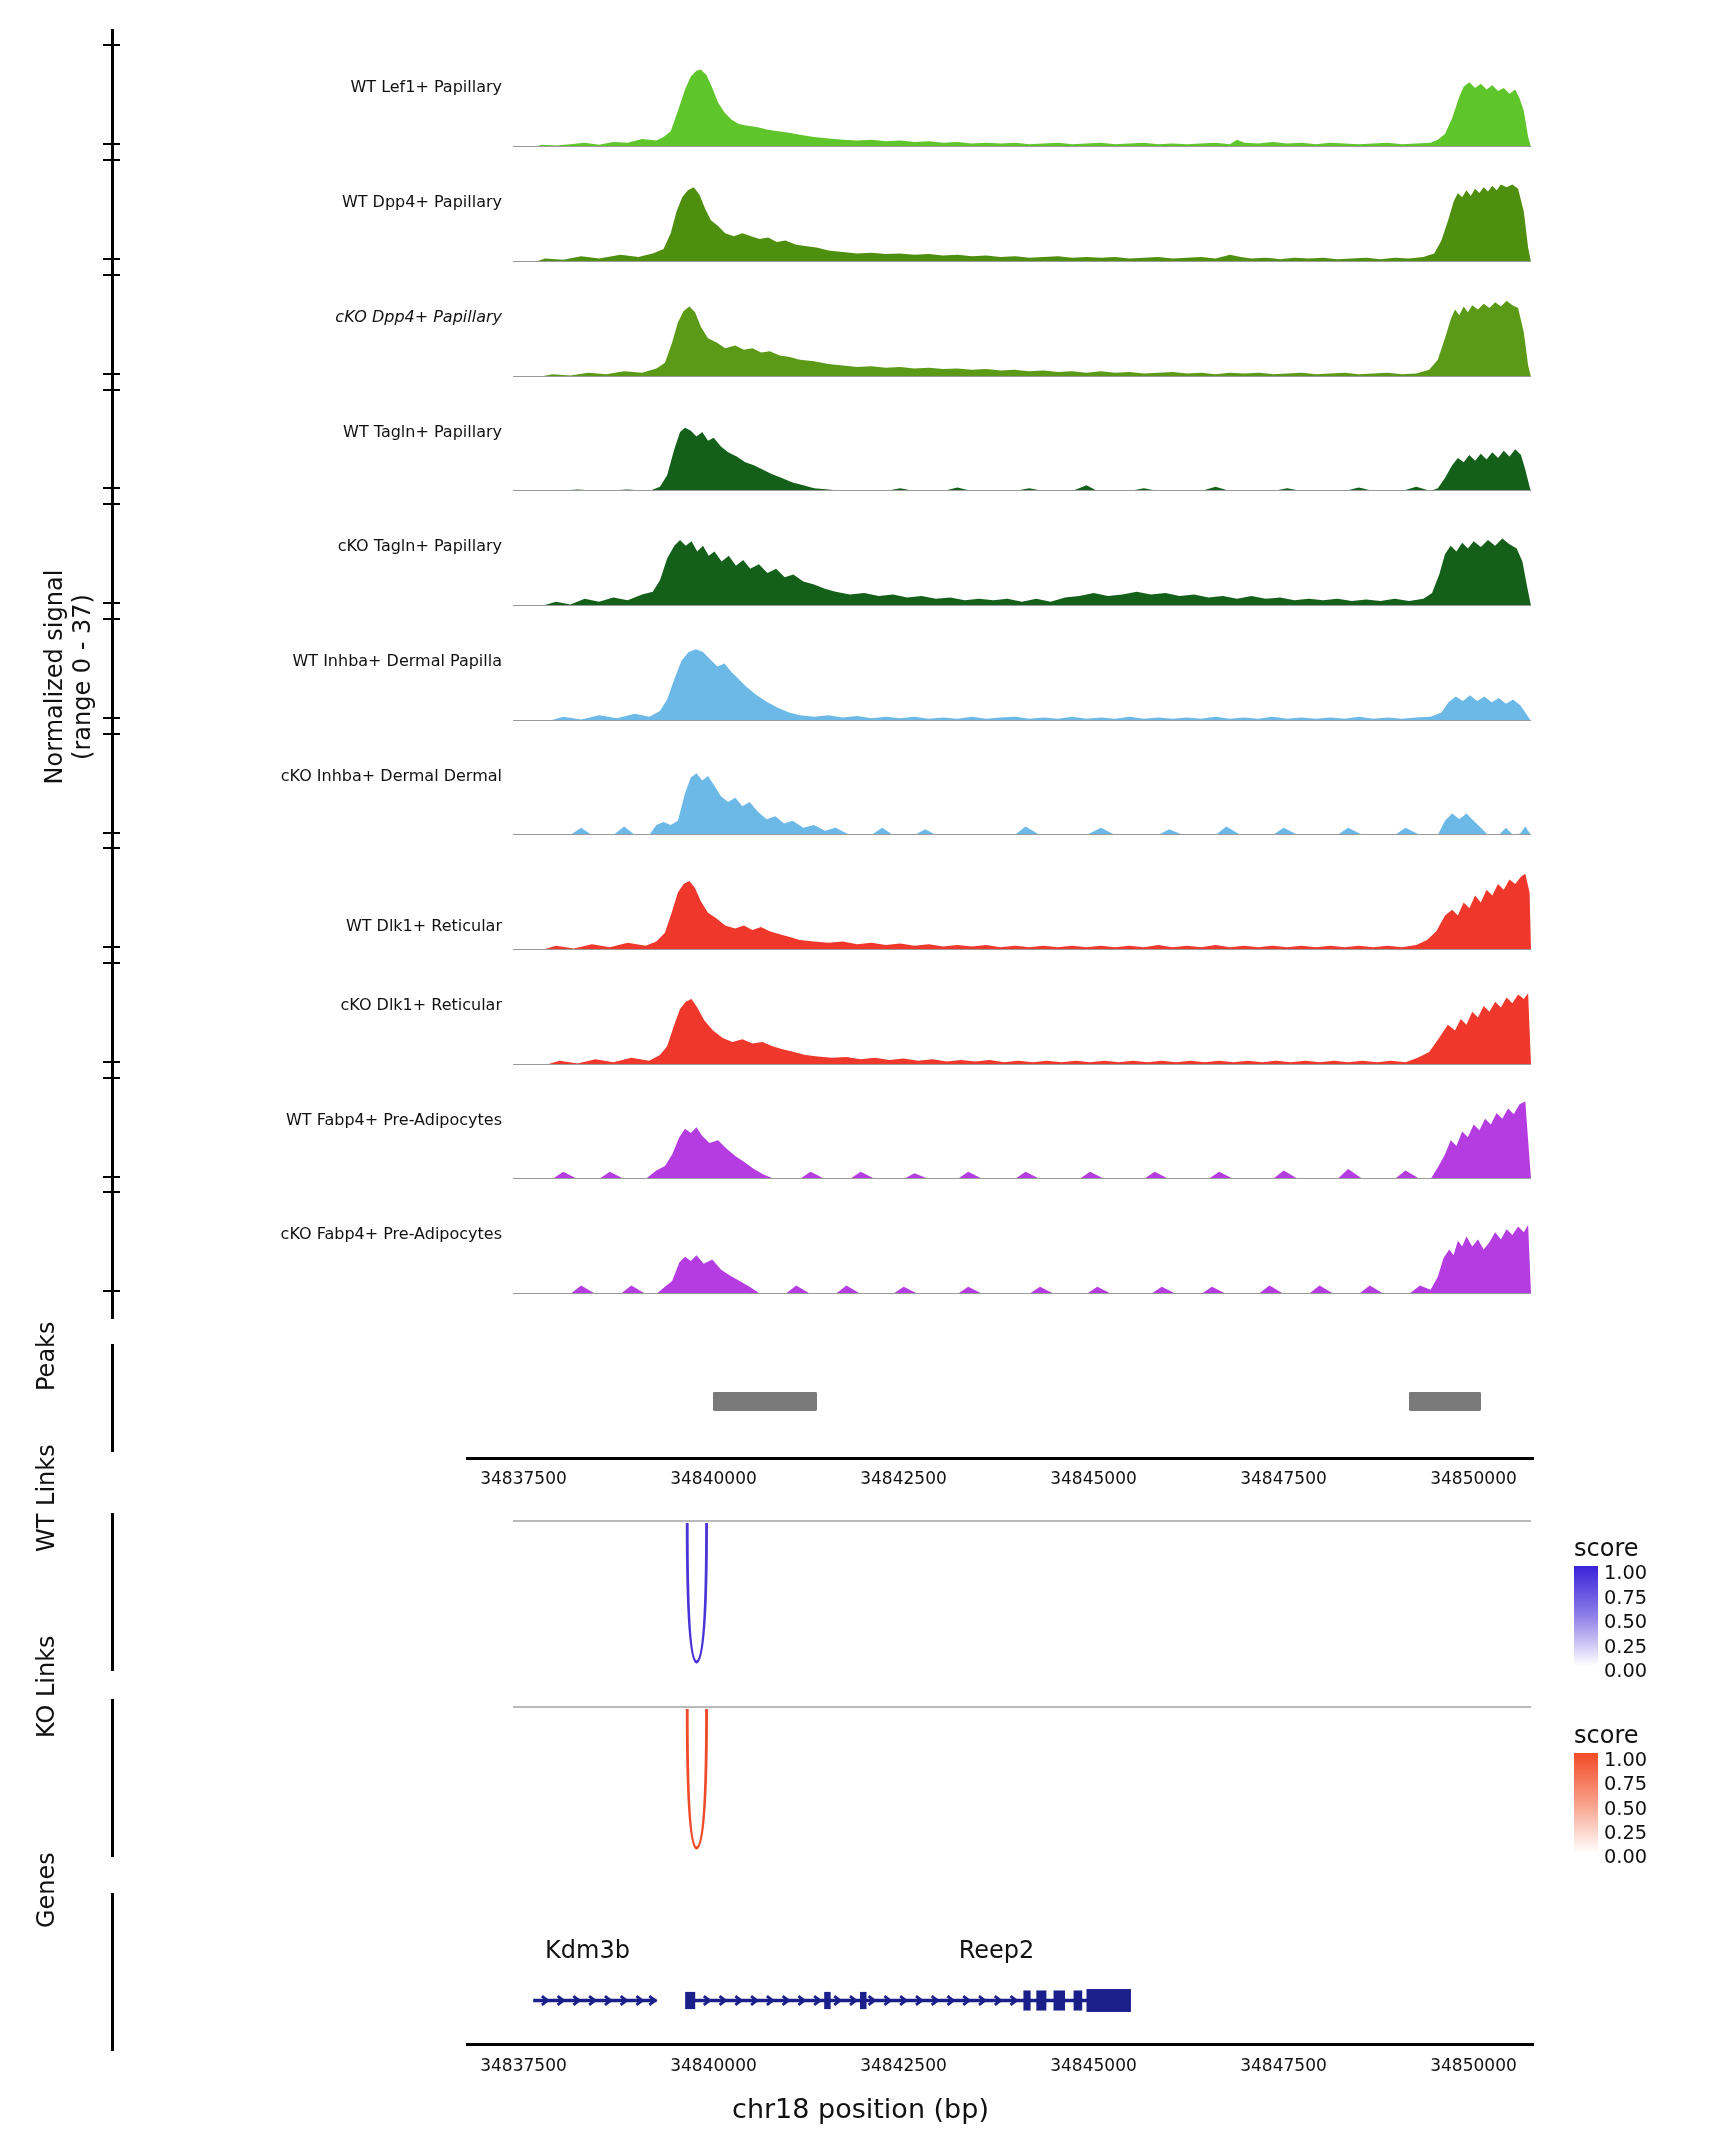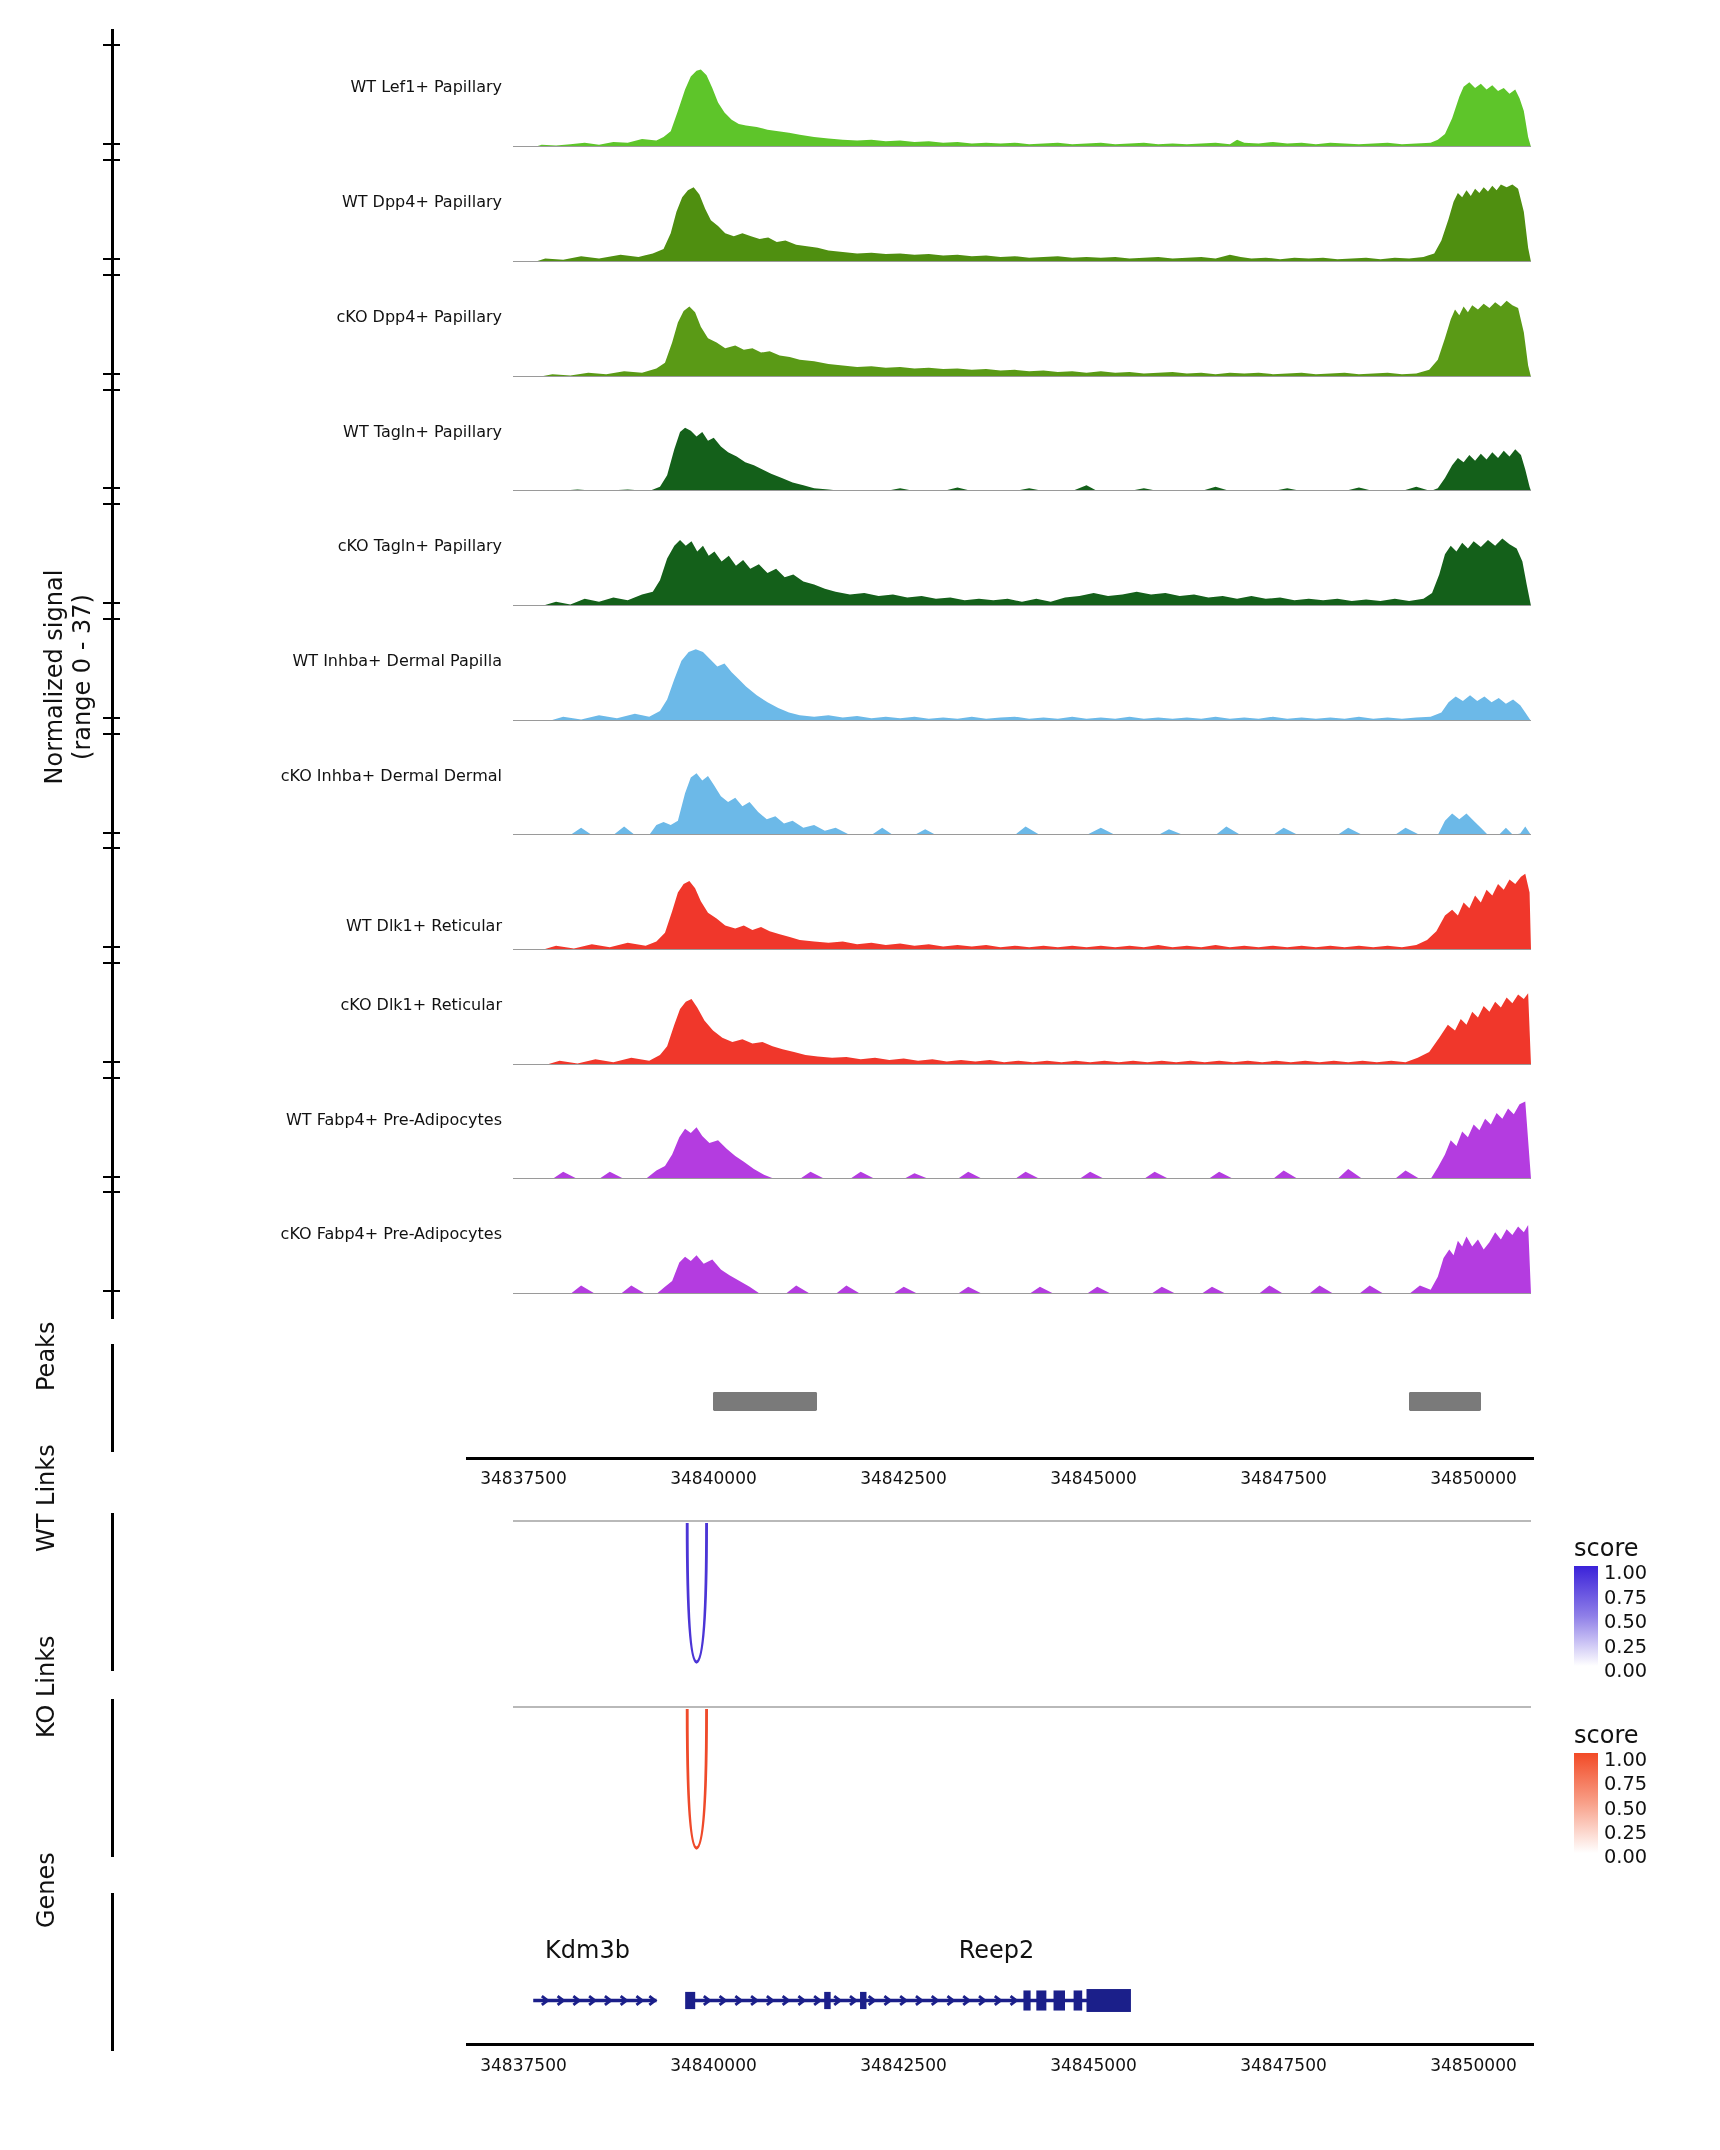--- a/index.html
+++ b/index.html
@@ -61,21 +61,21 @@
   <div class="rowlabel" style="left:129px;top:192px;width:373px;text-align:right;">WT Dpp4+ Papillary</div>
   <div class="track" style="left:513px;top:183px;width:1018px;height:79px;">
     <svg width="1018" height="79" viewBox="0 0 1420 110" preserveAspectRatio="none">
       <path fill="#4f8f10" d="M0,110 L0,110 L30,110 L45,105 L70,107 L95,102 L120,105 L150,100 L175,103 L195,98 L210,92 L220,70 L228,40 L236,20 L244,10 L252,6 L260,16 L268,36 L276,52 L286,60 L296,70 L308,74 L320,70 L332,74 L344,78 L356,76 L368,82 L380,80 L395,86 L410,88 L425,90 L440,94 L460,96 L480,98 L500,97 L520,99 L540,98 L560,100 L580,99 L600,101 L620,100 L640,102 L660,101 L680,103 L700,102 L720,104 L740,103 L760,102 L780,104 L800,103 L820,104 L840,103 L860,105 L880,104 L900,103 L920,105 L940,104 L960,103 L980,105 L1000,100 L1015,103 L1030,105 L1050,104 L1070,106 L1090,104 L1110,105 L1130,104 L1150,106 L1170,105 L1190,104 L1210,106 L1230,104 L1250,105 L1270,103 L1285,98 L1295,80 L1305,50 L1312,26 L1318,14 L1324,20 L1330,10 L1336,18 L1342,8 L1348,14 L1354,6 L1360,12 L1366,4 L1372,10 L1378,2 L1386,6 L1394,2 L1402,8 L1410,40 L1416,90 L1420,110 Z"></path>
     </svg>
     <div class="baseline"></div>
   </div>
 
   <div class="tick" style="left:103px;top:274px;width:17px;"></div>
   <div class="tick" style="left:103px;top:373px;width:17px;"></div>
-  <div class="rowlabel" style="left:129px;top:307px;width:373px;">cKO Dpp4+ Papillary</div>
+  <div class="rowlabel" style="left:129px;top:307px;width:373px;font-style:italic;">cKO Dpp4+ Papillary</div>
   <div class="track" style="left:513px;top:298px;width:1018px;height:79px;">
     <svg width="1018" height="79" viewBox="0 0 1420 110" preserveAspectRatio="none">
       <path fill="#5a9a16" d="M0,110 L0,110 L35,110 L55,106 L80,108 L105,104 L130,106 L155,102 L180,104 L200,98 L212,90 L222,62 L230,34 L238,18 L246,12 L254,20 L262,40 L272,56 L284,62 L296,70 L310,66 L322,72 L334,70 L346,76 L358,74 L372,80 L386,82 L400,86 L420,88 L440,92 L460,94 L480,96 L500,95 L520,97 L540,96 L560,98 L580,97 L600,99 L620,98 L640,100 L660,99 L680,101 L700,100 L720,102 L740,101 L760,103 L780,102 L800,104 L820,102 L840,104 L860,103 L880,105 L900,104 L920,103 L940,105 L960,104 L980,106 L1000,104 L1020,105 L1040,104 L1060,106 L1080,105 L1100,104 L1120,106 L1140,105 L1160,104 L1180,106 L1200,105 L1220,104 L1240,106 L1260,105 L1278,100 L1290,86 L1300,56 L1308,30 L1314,16 L1320,24 L1326,12 L1332,20 L1338,10 L1346,16 L1354,8 L1362,14 L1370,6 L1378,12 L1386,4 L1394,10 L1402,14 L1410,48 L1416,94 L1420,110 Z"></path>
     </svg>
     <div class="baseline"></div>
   </div>
 
   <div class="tick" style="left:103px;top:389px;width:17px;"></div>
   <div class="tick" style="left:103px;top:487px;width:17px;"></div>
   <div class="rowlabel" style="left:129px;top:422px;width:373px;">WT Tagln+ Papillary</div>
@@ -258,15 +258,16 @@
   </div>
 
   <div class="axisline" style="left:466px;top:2043px;width:1068px;"></div>
   <div class="axisnum" style="left:409px;top:2055px;width:229px;">34837500</div>
   <div class="axisnum" style="left:599px;top:2055px;width:229px;">34840000</div>
   <div class="axisnum" style="left:789px;top:2055px;width:229px;">34842500</div>
   <div class="axisnum" style="left:979px;top:2055px;width:229px;">34845000</div>
   <div class="axisnum" style="left:1169px;top:2055px;width:229px;">34847500</div>
   <div class="axisnum" style="left:1359px;top:2055px;width:229px;">34850000</div>
 
+  <div class="xtitle" style="left:0;top:2093px;">chr18 position (bp)</div>
 
 </div>
 
 
 </body></html>

